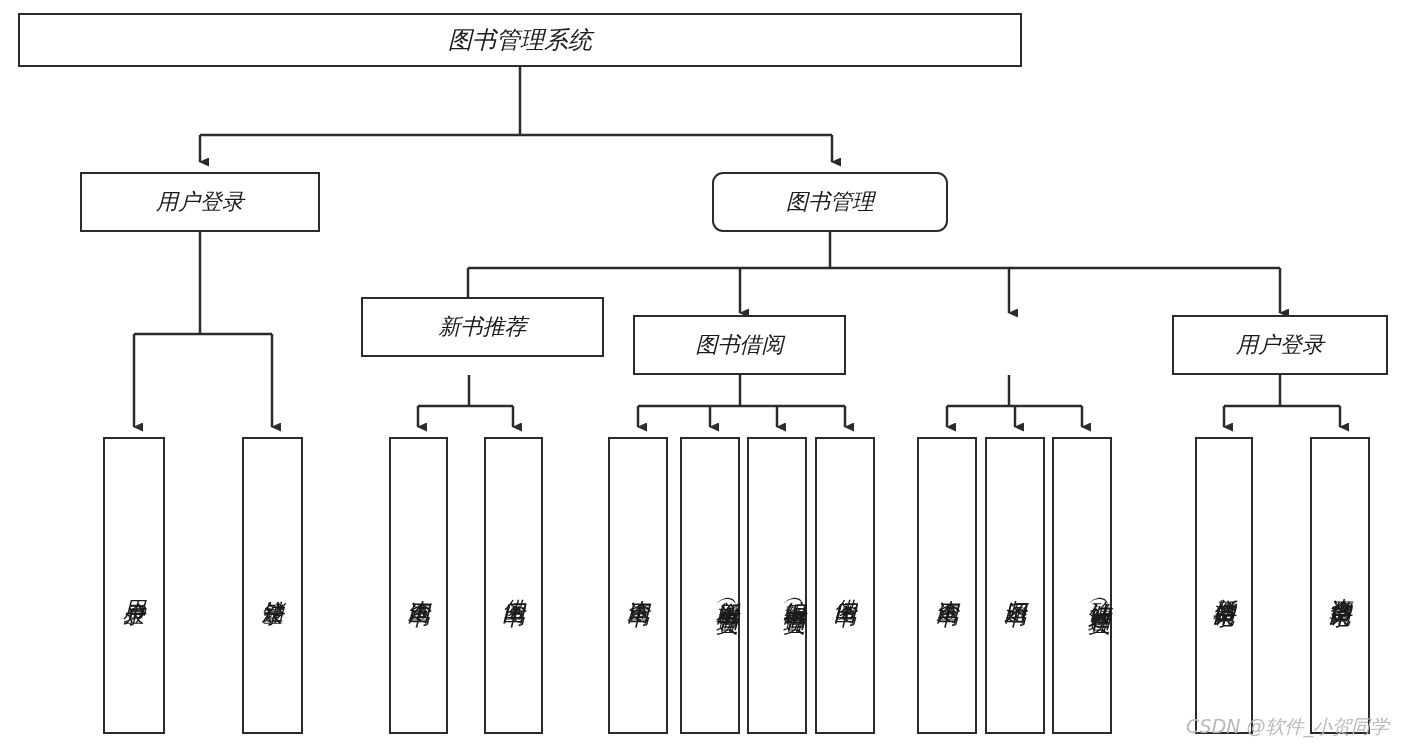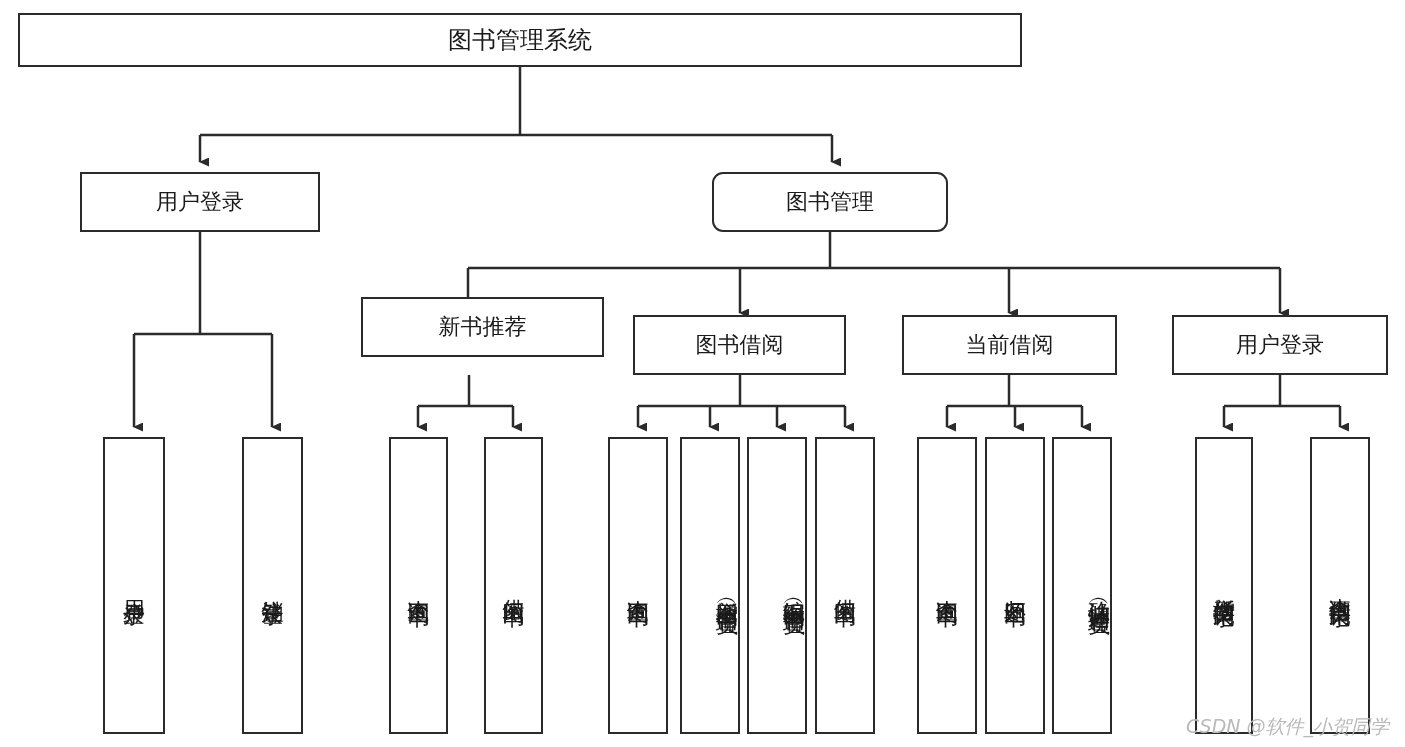--- a/index.html
+++ b/index.html
@@ -26,20 +26,21 @@
   .node {
     position: absolute;
     box-sizing: border-box;
     border: 2.5px solid #2b2b2b;
     background: #ffffff;
     display: flex;
     align-items: center;
     justify-content: center;
     color: #1a1a1a;
     z-index: 2;
+    font-style: italic;
   }
   .node.root {
     font-size: 24px;
   }
   .node.branch {
     font-size: 22px;
   }
   .node.leaf {
     writing-mode: vertical-rl;
     text-orientation: upright;
@@ -120,21 +121,20 @@
     </g>
   </svg>
 
   <div class="node root" style="left:18px; top:13px; width:1004px; height:54px;">图书管理系统</div>
 
   <div class="node branch" style="left:80px; top:172px; width:240px; height:60px;">用户登录</div>
   <div class="node branch" style="left:712px; top:172px; width:236px; height:60px;border-radius:11px;">图书管理</div>
 
   <div class="node branch" style="left:361px; top:297px; width:243px; height:60px;">新书推荐</div>
   <div class="node branch" style="left:633px; top:315px; width:213px; height:60px;">图书借阅</div>
-  <div class="node branch" style="left:902px; top:315px; width:215px; height:60px;">当前借阅</div>
   <div class="node branch" style="left:1172px; top:315px; width:216px; height:60px;">用户登录</div>
 
   <div class="node leaf centered" style="left:103px; top:437px; width:62px; height:297px;">用户登录</div>
   <div class="node leaf centered" style="left:242px; top:437px; width:61px; height:297px;">注销登录</div>
 
   <div class="node leaf centered" style="left:389px; top:437px; width:59px; height:297px;">查询图书</div>
   <div class="node leaf centered" style="left:484px; top:437px; width:59px; height:297px;">借阅图书</div>
 
   <div class="node leaf centered" style="left:608px; top:437px; width:60px; height:297px;">查询图书</div>
   <div class="node leaf" style="left:680px; top:437px; width:60px; height:297px;">新增图书（管理员）</div>

